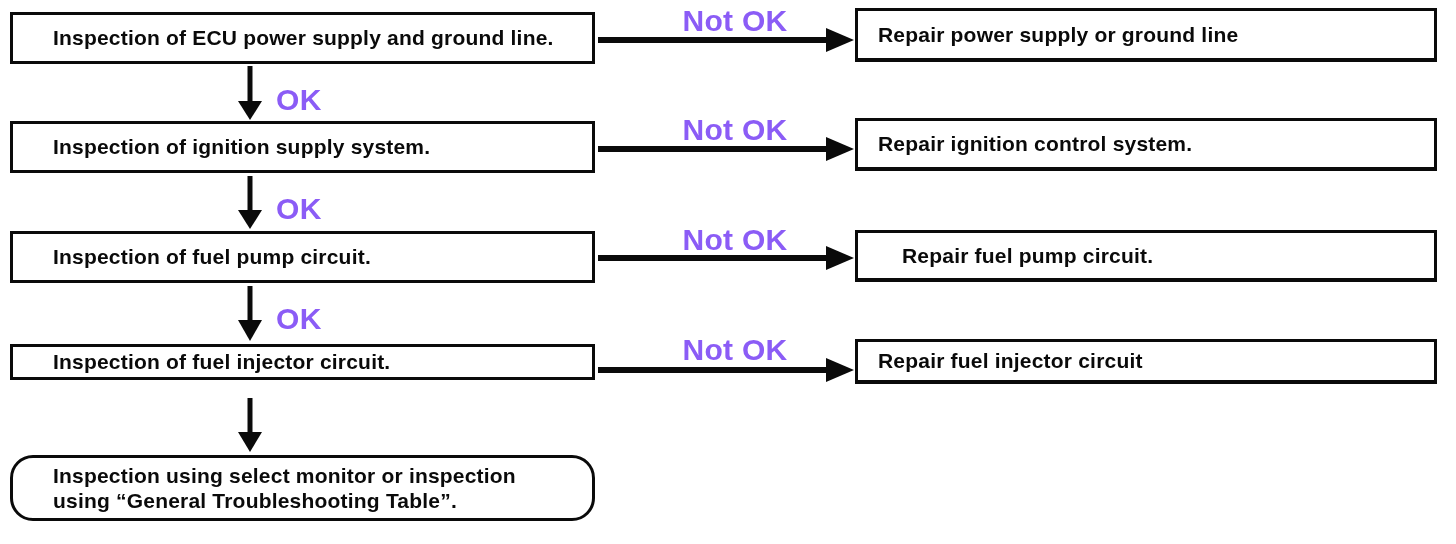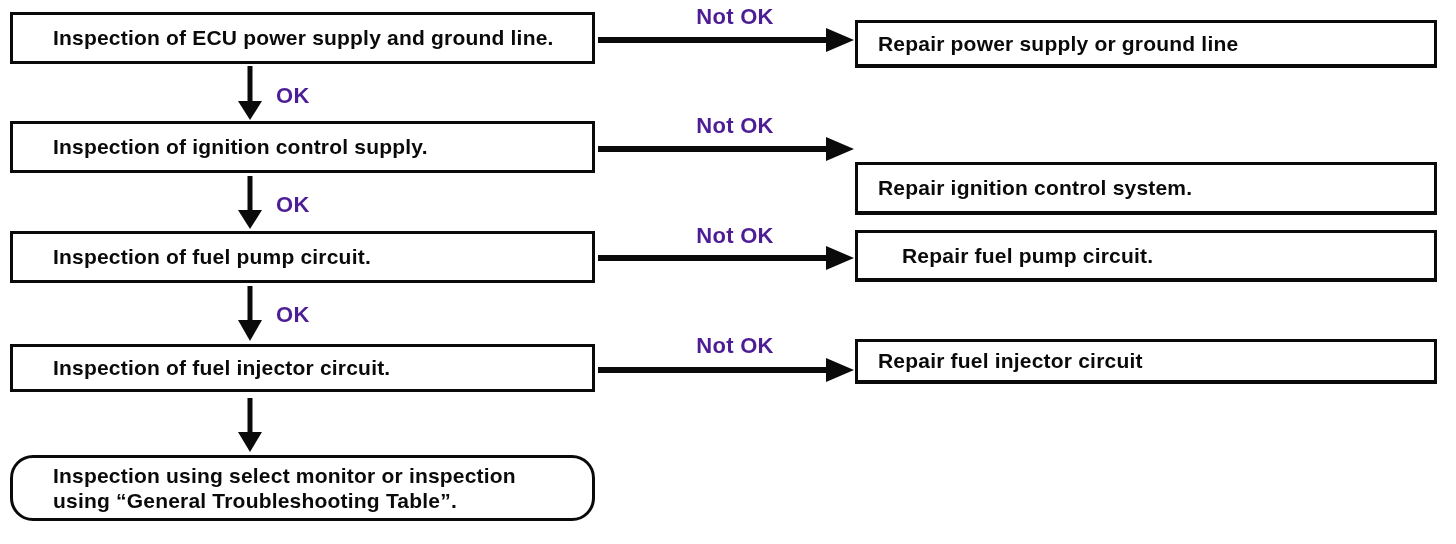--- a/index.html
+++ b/index.html
@@ -28,22 +28,22 @@
     letter-spacing: 0.2px;
     line-height: 1.2;
   }
   .box .txt {
     padding: 2px 14px 2px 20px;
   }
   .box.left  { left: 10px;  width: 585px; padding-left: 20px; }
   .box.right { left: 855px; width: 582px; border-width: 3px 3px 4px 3px; }
   .lbl {
     position: absolute;
-    color: #4c1d95;
-    font-size: 22px;
+    color: #8b5cf6;
+    font-size: 30px;
     font-weight: 700;
     letter-spacing: 0.3px;
     white-space: nowrap;
   }
   .lbl.notok { width: 160px; text-align: center; }
   svg.arrows {
     position: absolute;
     top: 0; left: 0;
     width: 1456px; height: 544px;
     pointer-events: none;
@@ -53,36 +53,36 @@
 </style>
 </head>
 <body>
 
 <div class="canvas">
 
   <div class="box left" style="top:12px;  height:52px;">
     <span class="txt">Inspection of ECU power supply and ground line.</span>
   </div>
   <div class="box left" style="top:121px; height:52px;">
-    <span class="txt">Inspection of ignition control supply.</span>
+    <span class="txt">Inspection of ignition supply system.</span>
   </div>
   <div class="box left" style="top:231px; height:52px;align-items:center;">
     <span class="txt">Inspection of fuel pump circuit.</span>
   </div>
-  <div class="box left" style="top:344px; height:48px;">
+  <div class="box left" style="top:344px; height:36px;">
     <span class="txt">Inspection of fuel injector circuit.</span>
   </div>
   <div class="box left" style="top:455px; height:66px;border-radius:23px;">
     <span class="txt">Inspection using select monitor or inspection using “General Troubleshooting Table”.</span>
   </div>
 
-  <div class="box right" style="top:20px;   height:48px;">
+  <div class="box right" style="top:8px;   height:54px;">
     <span class="txt">Repair power supply or ground line</span>
   </div>
-  <div class="box right" style="top:118px; height:53px;margin-top:44px;">
+  <div class="box right" style="top:118px; height:53px;">
     <span class="txt">Repair ignition control system.</span>
   </div>
   <div class="box right" style="top:230px; height:52px;padding-left:24px;">
     <span class="txt">Repair fuel pump circuit.</span>
   </div>
   <div class="box right" style="top:339px; height:45px;">
     <span class="txt">Repair fuel injector circuit</span>
   </div>
 
   <svg class="arrows" viewBox="0 0 1456 544" xmlns="http://www.w3.org/2000/svg">

